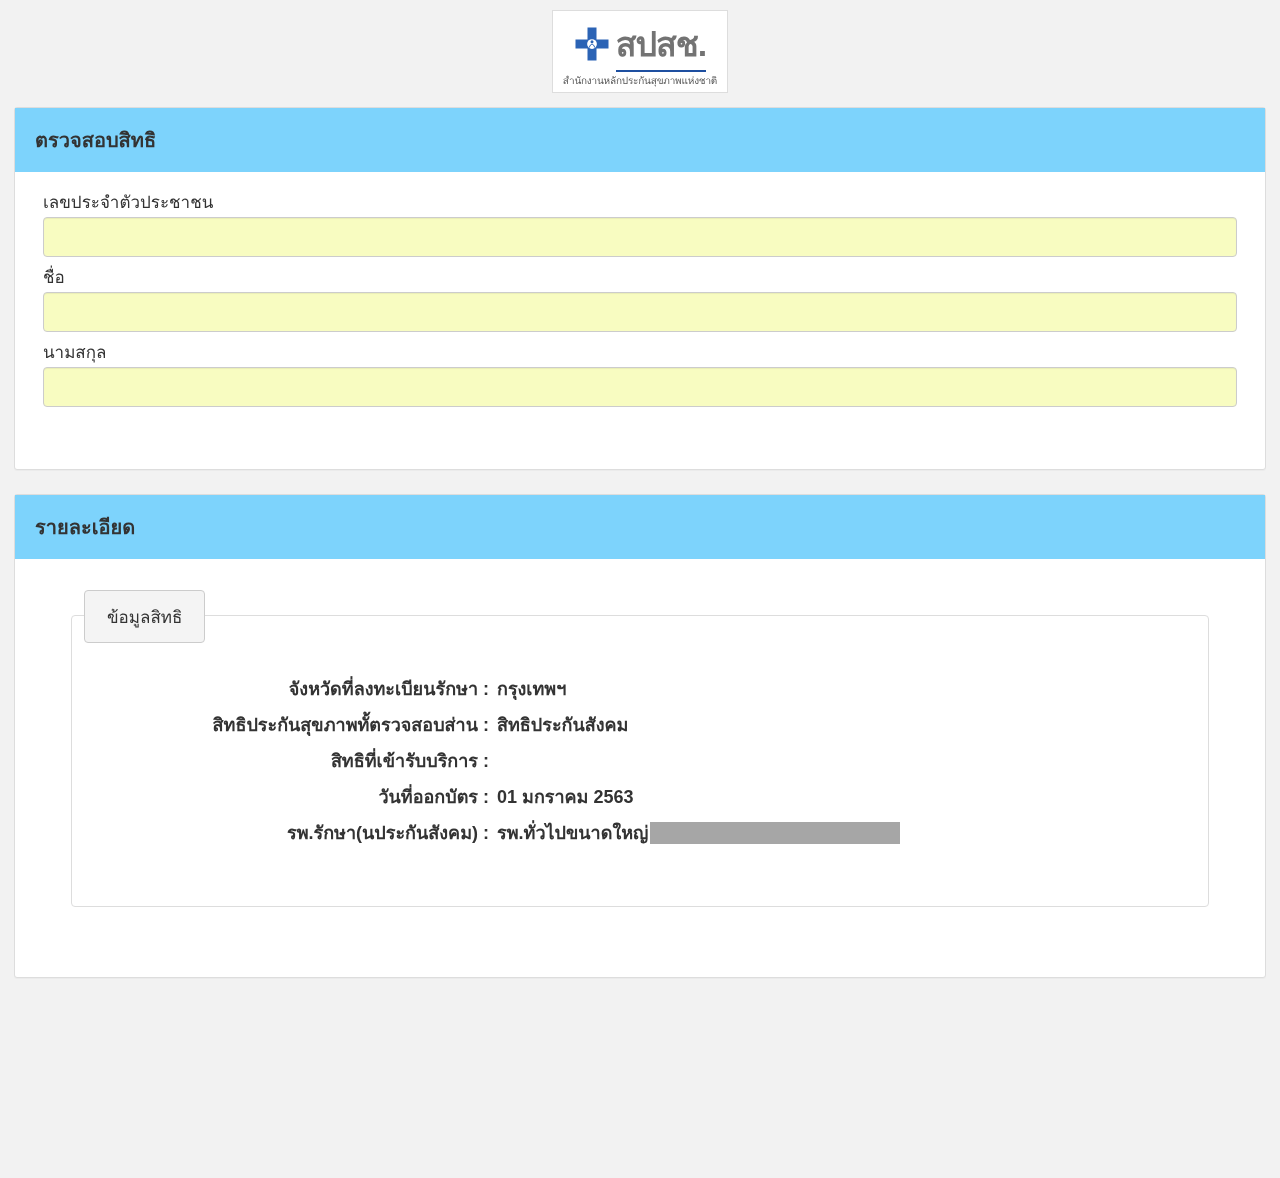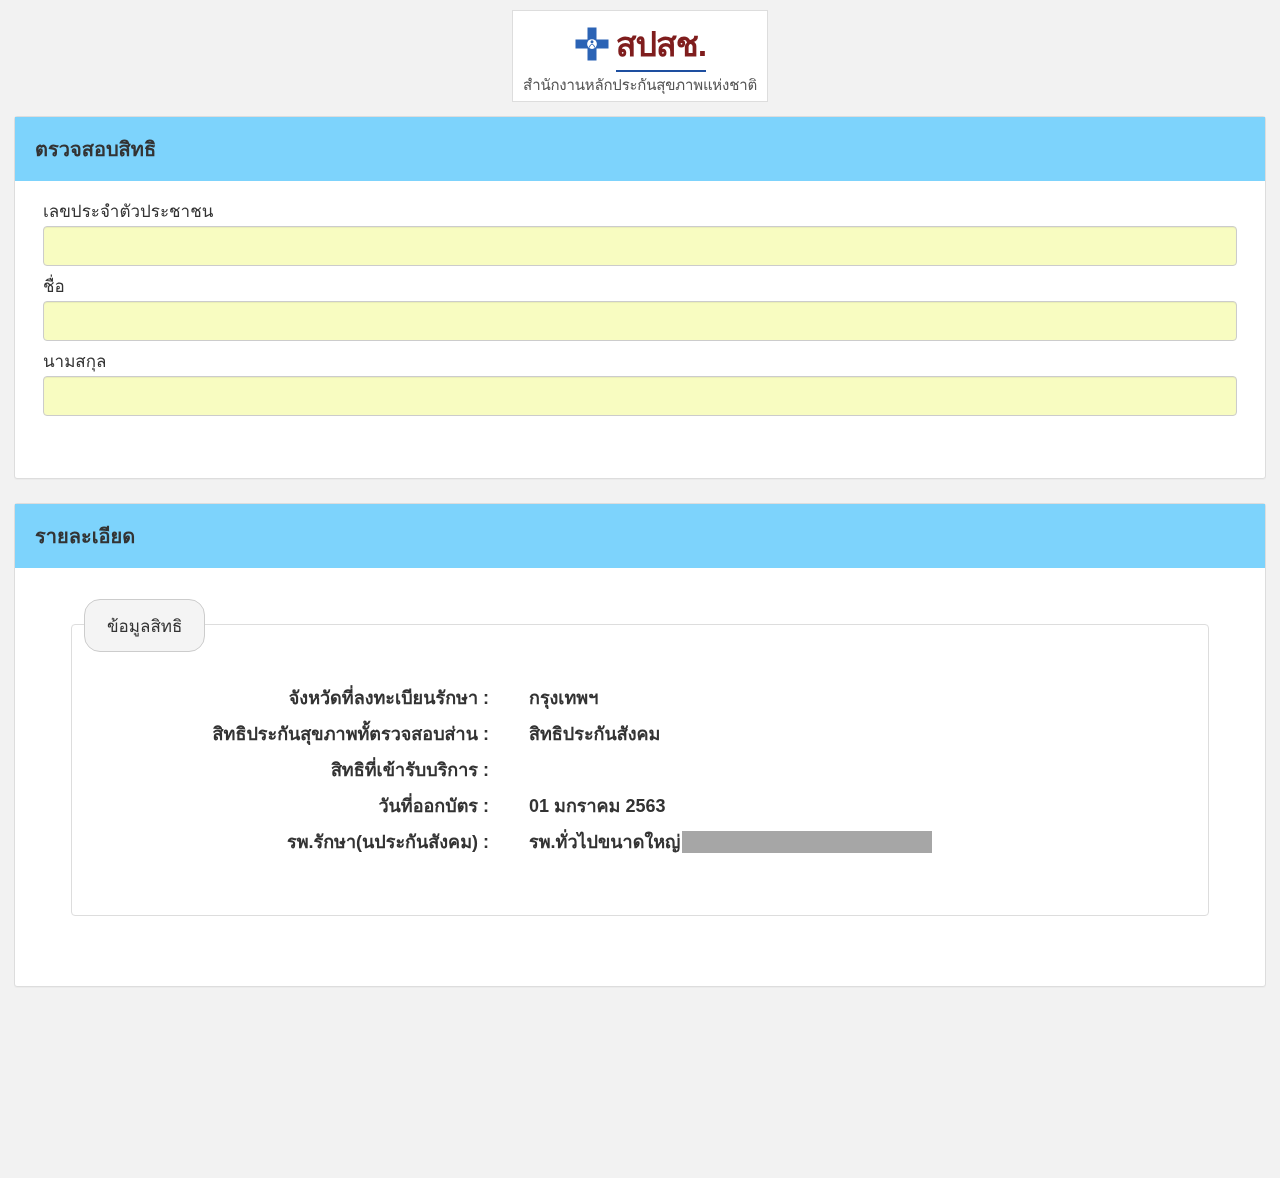--- a/index.html
+++ b/index.html
@@ -34,34 +34,34 @@
       height: 36px;
       position: relative;
     }
     .logo-cross svg {
       width: 100%;
       height: 100%;
     }
     .logo-text {
       font-size: 34px;
       font-weight: 700;
-      color: #7f1d1d;
+      color: #737373;
       letter-spacing: -1px;
       position: relative;
     }
     .logo-text::after{
       content:"";
       position:absolute;
       left:0;
       right:0;
       bottom:-1px;
       border-bottom:2px solid #1e4fa0;
     }
     .logo-sub {
-      font-size: 15px;
+      font-size: 10px;
       color: #555;
       text-align: center;
       margin-top: 2px;
       letter-spacing: -0.2px;
     }
     .panel {
       margin: 0 14px 24px 14px;
       background: #fff;
       border: 1px solid #ddd;
       border-radius: 3px;
@@ -102,31 +102,30 @@
       border-radius: 4px;
       padding: 60px 30px 50px 30px;
       position: relative;
     }
     .legend-tab {
       position: absolute;
       top: -26px;
       left: 12px;
       background: #f4f4f4;
       border: 1px solid #ccc;
-      border-radius: 16px;
+      border-radius: 4px;
       padding: 12px 22px;
       font-size: 17px;
       color: #333;
     }
     .info-row {
       display: flex;
       margin-bottom: 10px;
       font-size: 18px;
       line-height: 1.45;
-      gap: 32px;
     }
     .info-label {
       flex: 0 0 395px;
       text-align: right;
       font-weight: 700;
       color: #333;
       padding-right: 8px;
     }
     .info-value {
       flex: 1;

